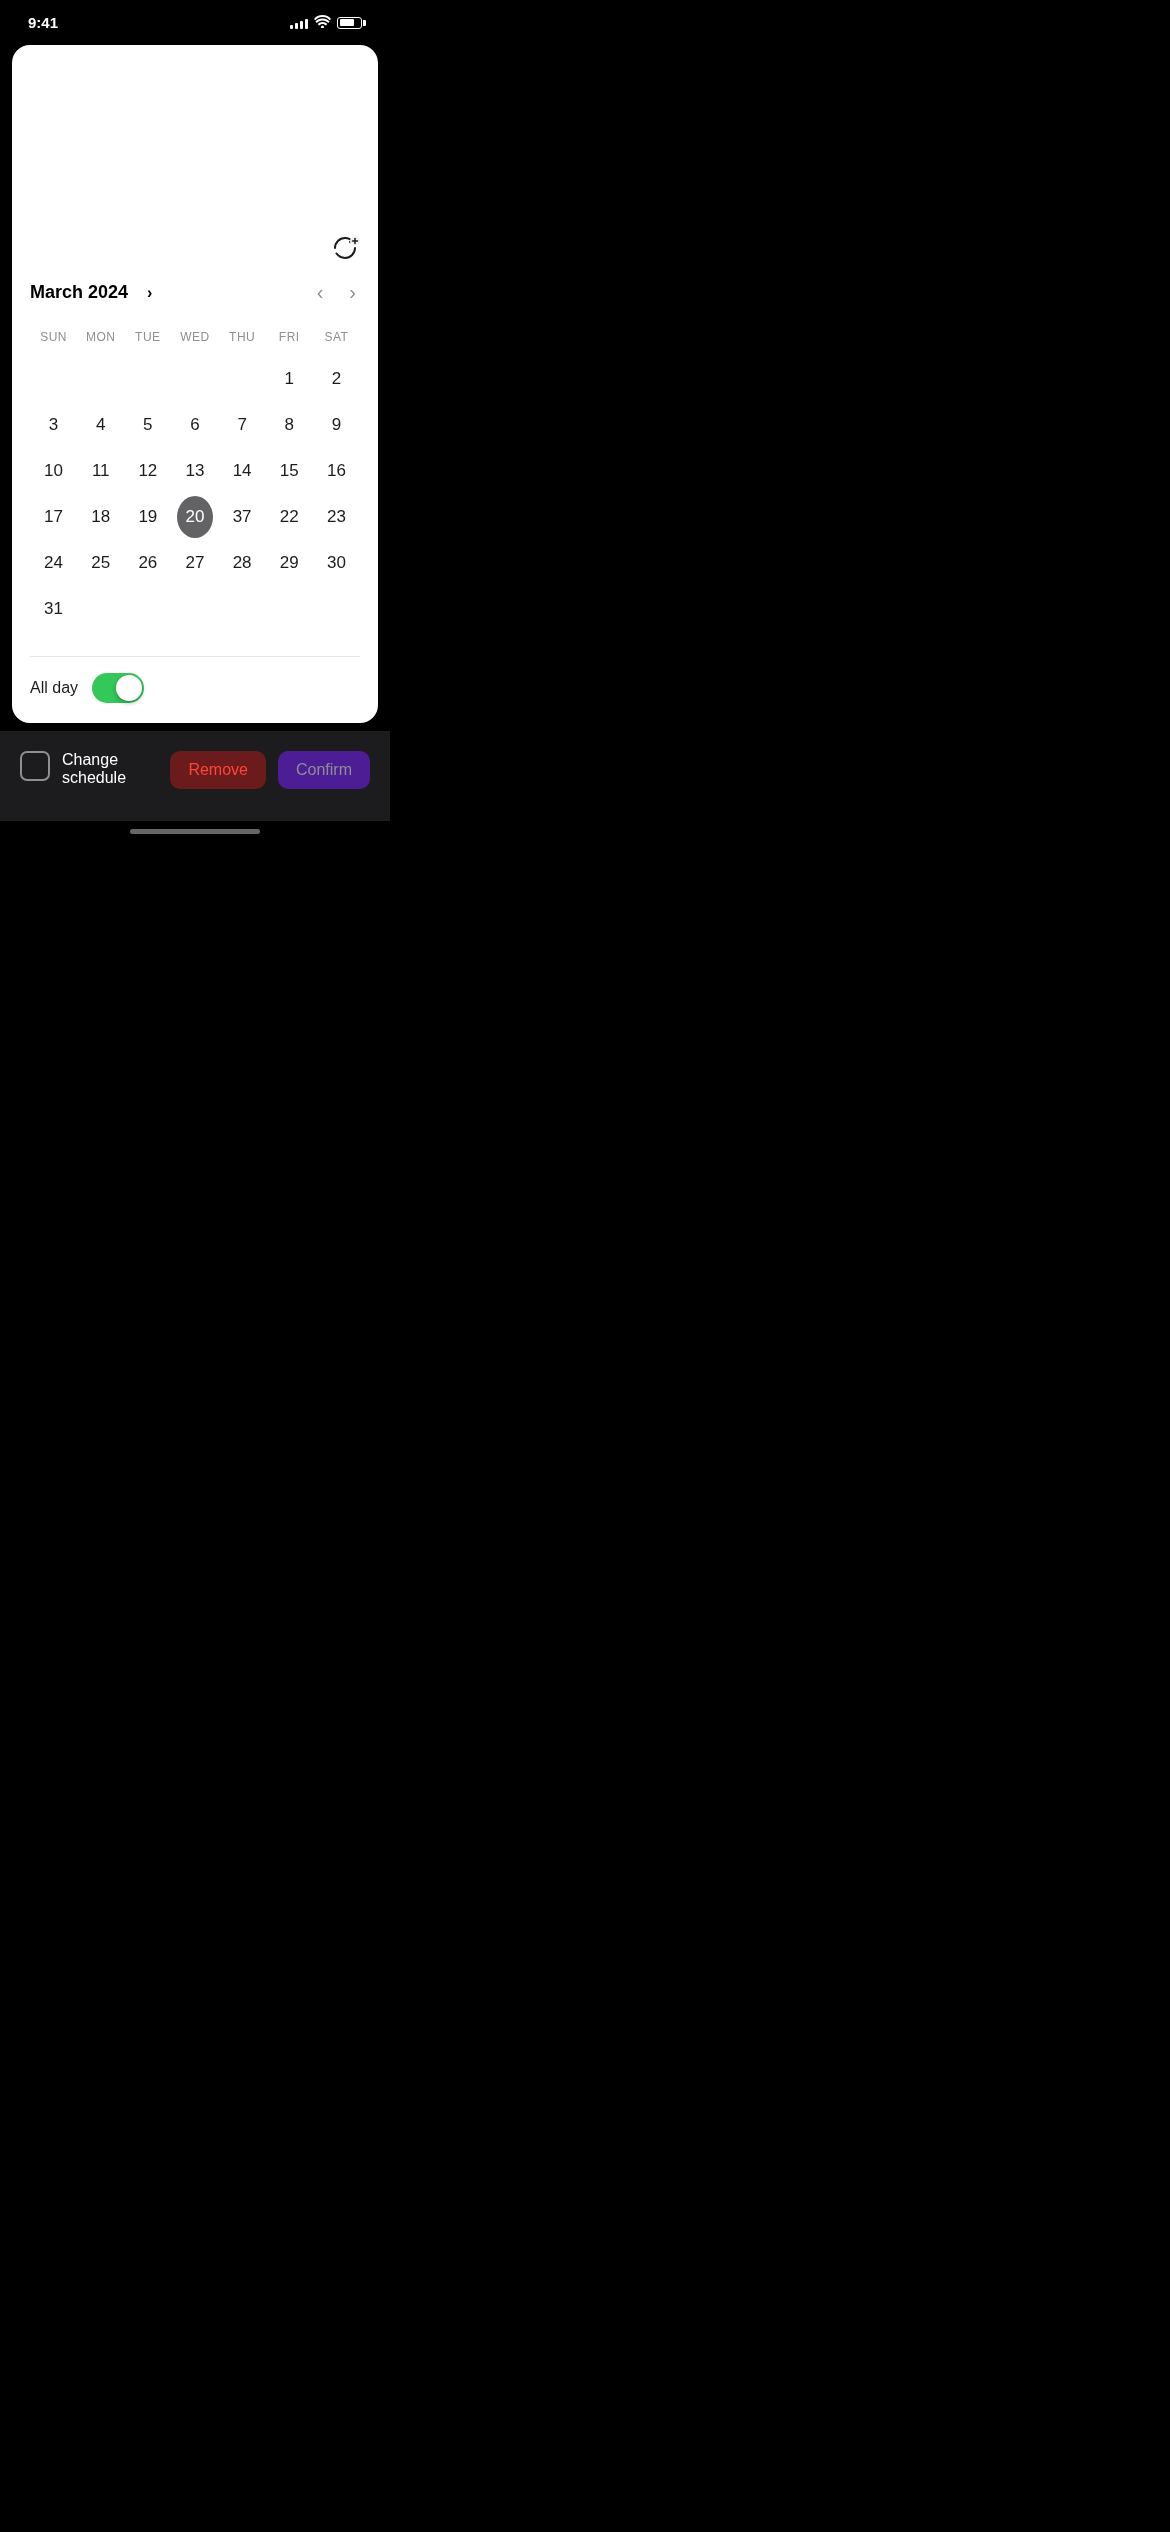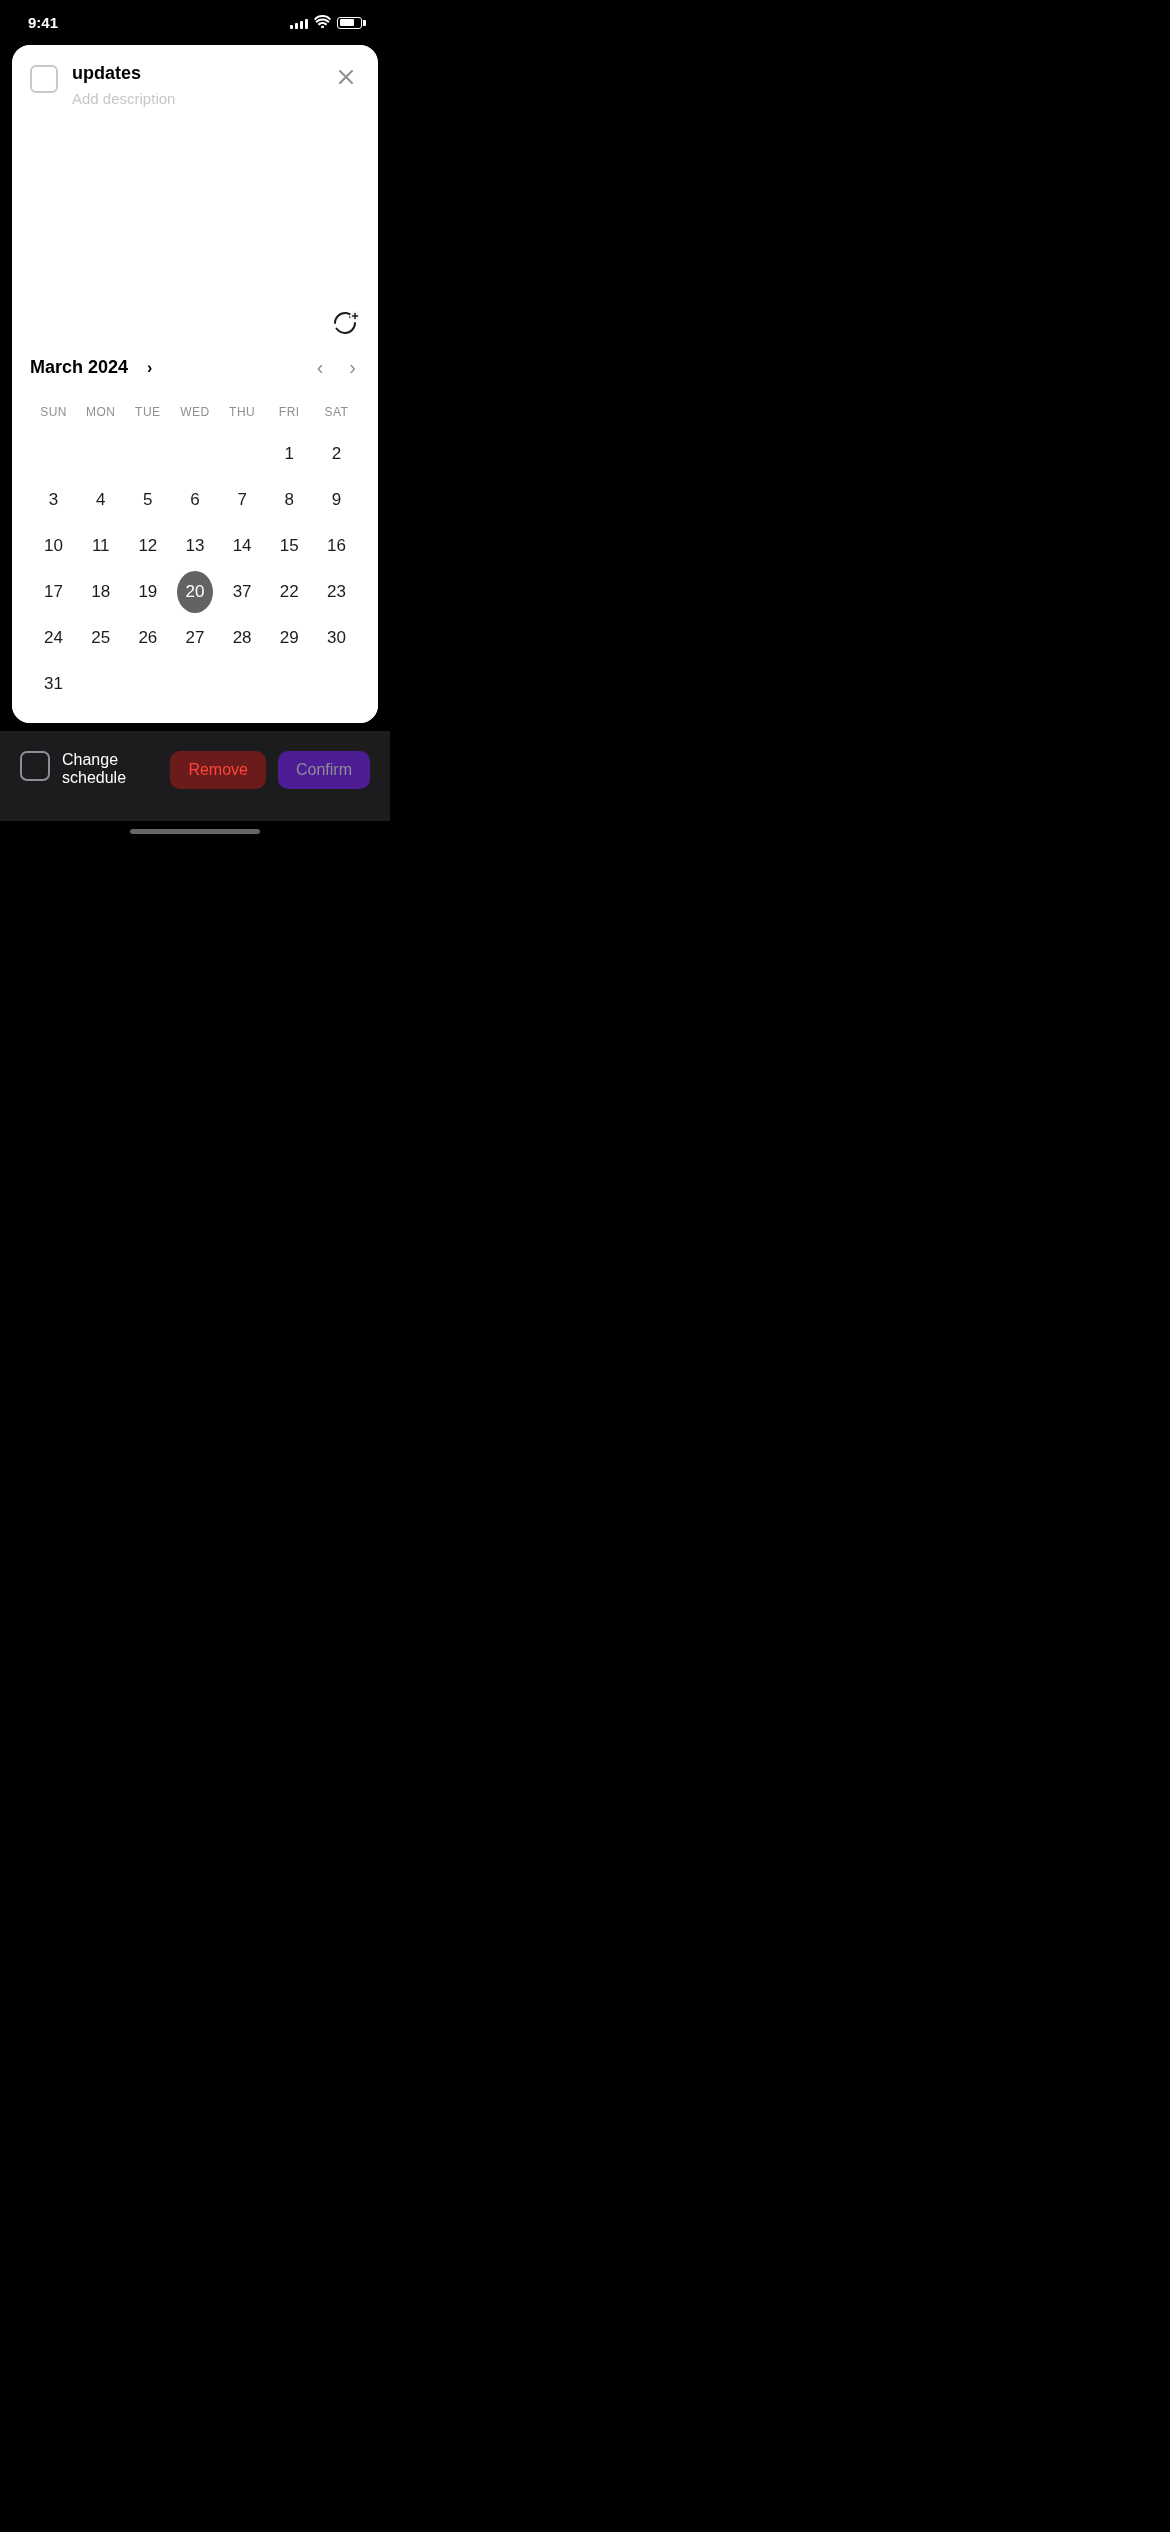--- a/index.html
+++ b/index.html
@@ -401,32 +401,20 @@
         </svg>
       </span>
       <div class="battery-icon">
         <div class="battery-fill"></div>
       </div>
     </div>
   </div>
 
   <div class="modal-card">
 
-    <div class="card-header">
-      <div class="checkbox"></div>
-      <div class="task-title-area">
-        <span class="task-title">updates</span>
-        <span class="task-description">Add description</span>
-      </div>
-      <div class="close-btn">
-        <svg width="20" height="20" viewBox="0 0 20 20" fill="none">
-          <path d="M4 4 L16 16 M16 4 L4 16" stroke="#8e8e93" stroke-width="2" stroke-linecap="round"></path>
-        </svg>
-      </div>
-    </div>
 
     <div class="card-body">
 
       <div class="spacer" style="flex: 1; min-height: 80px;"></div>
 
       <div class="recurrence-area">
         <span class="recurrence-icon">
           <svg width="30" height="30" viewBox="0 0 30 30" fill="none">
             <path d="M5 15 C5 9.5 9.5 5 15 5 C18.5 5 21.5 6.8 23.5 9.5" stroke="#1c1c1e" stroke-width="2" stroke-linecap="round" fill="none"></path>
             <path d="M25 15 C25 20.5 20.5 25 15 25 C11.5 25 8.5 23.2 6.5 20.5" stroke="#1c1c1e" stroke-width="2" stroke-linecap="round" fill="none"></path>
@@ -585,20 +573,26 @@
             <div class="cal-cell-wrapper">
               <div class="cal-cell empty"></div>
             </div>
             <div class="cal-cell-wrapper">
               <div class="cal-cell empty"></div>
             </div>
           </div>
 
       </div>
 
+      <div class="all-day-row">
+        <span class="all-day-label">All day</span>
+        <div class="toggle-switch">
+          <div class="toggle-knob"></div>
+        </div>
+      </div>
 
     </div>
   </div>
 
   <div class="bottom-bar">
     <div class="bottom-schedule-icon"></div>
     <span class="bottom-change-label">Change schedule</span>
     <button class="bottom-remove-btn">Remove</button>
     <button class="bottom-confirm-btn">Confirm</button>
   </div>

